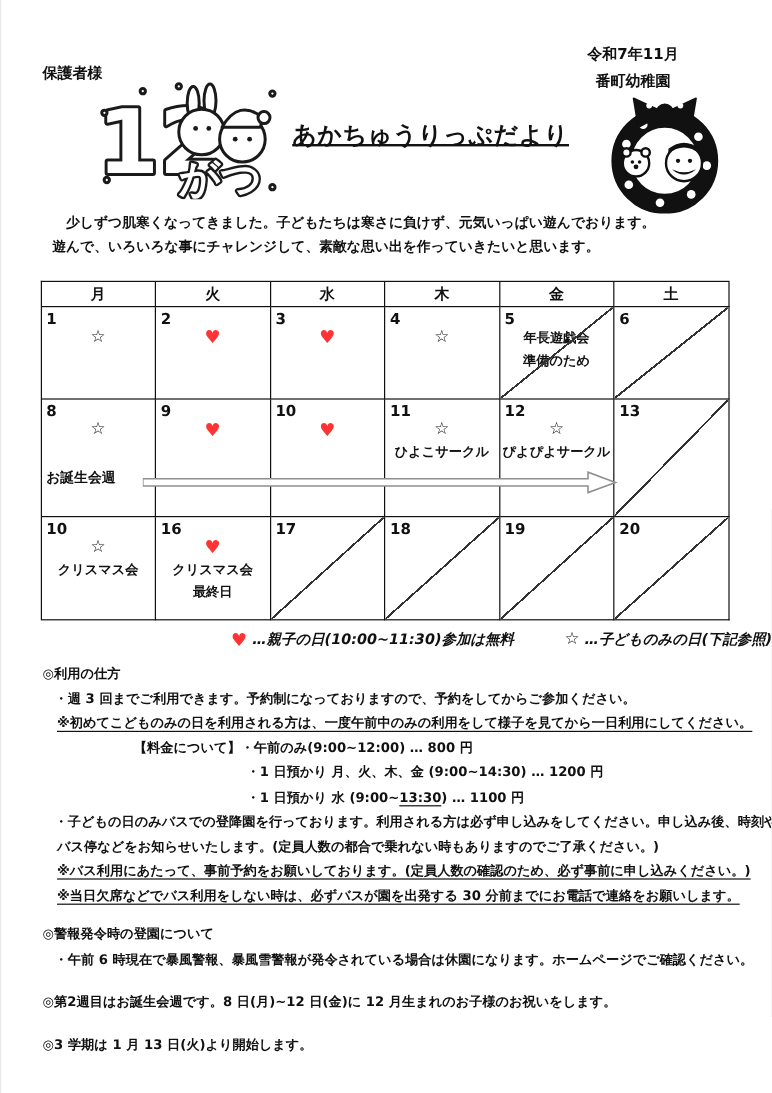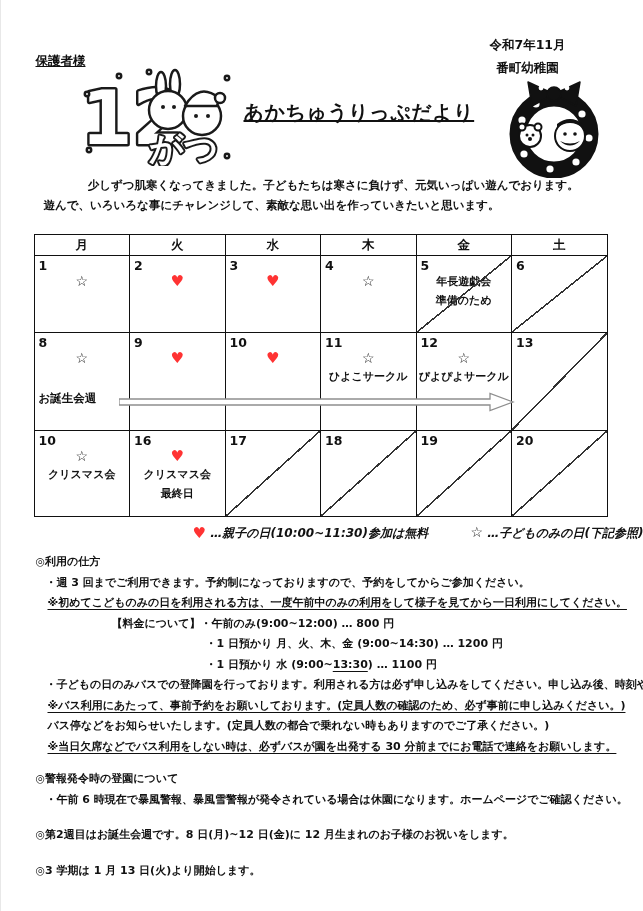--- a/index.html
+++ b/index.html
@@ -2,29 +2,29 @@
 <html style="--heart: #ff3333;"><head>
 <meta charset="utf-8">
 <style>
   html,body{margin:0;padding:0;background:#e8e8e8;}
   .page{position:relative;width:642px;height:911px;background:#ffffff;margin:0 auto;
         font-family:"DejaVu Sans",sans-serif;font-weight:bold;color:#111;overflow:hidden;}
 
   
   .hdr-right{position:absolute;top:33px;right:30px;width:170px;text-align:center;
              font-size:12.5px;line-height:23px;}
-  .recipient{position:absolute;top:53px;left:35px;font-size:12.5px;text-decoration:underline;}
+  .recipient{position:absolute;top:53px;left:35px;font-size:12.5px;}
   .page-title{position:absolute;top:99px;left:243px;font-size:20px;letter-spacing:.5px;text-decoration:underline;}
 
   .logo{position:absolute;top:64px;left:78px;}
   .wreath{position:absolute;top:76px;left:493px;}
 
   
   .intro{position:absolute;top:176px;left:43px;width:568px;font-size:11.5px;line-height:19.5px;}
-  .intro .l1{text-indent:1em;text-align:center;}
+  .intro .l1{text-indent:1em;}
 
   
   .calendar{position:absolute;top:234px;left:33px;display:grid;
             grid-template-columns:repeat(6,95.5px);
             border-top:1.5px solid #111;border-left:1.5px solid #111;}
   .wd{height:20px;border-right:1.5px solid #111;border-bottom:1.5px solid #111;
       display:flex;align-items:center;justify-content:center;font-size:12.5px;}
   .cell{position:relative;border-right:1.5px solid #111;border-bottom:1.5px solid #111;
         font-size:11px;overflow:hidden;}
   .cell .daynum{position:absolute;top:2px;left:4px;font-size:12.5px;}
@@ -262,22 +262,22 @@
   </div>
 
   <div class="sections">
     <div>◎利用の仕方</div>
     <div class="ind1">・週 3 回までご利用できます。予約制になっておりますので、予約をしてからご参加ください。</div>
     <div class="ind2 u">※初めてこどものみの日を利用される方は、一度午前中のみの利用をして様子を見てから一日利用にしてください。</div>
     <div class="feeL"><span>【料金について】</span><span>・午前のみ(9:00~12:00) … 800 円</span></div>
     <div class="fee23">・1 日預かり 月、火、木、金 (9:00~14:30) … 1200 円</div>
     <div class="fee23"><span>・1 日預かり 水 (9:00~</span><span class="u">13:30</span><span>) … 1100 円</span></div>
     <div class="ind1">・子どもの日のみバスでの登降園を行っております。利用される方は必ず申し込みをしてください。申し込み後、時刻や</div>
+    <div class="ind2">バス停などをお知らせいたします。(定員人数の都合で乗れない時もありますのでご了承ください。)</div>
     <div class="ind2 u">※バス利用にあたって、事前予約をお願いしております。(定員人数の確認のため、必ず事前に申し込みください。)</div>
-    <div class="ind2">バス停などをお知らせいたします。(定員人数の都合で乗れない時もありますのでご了承ください。)</div>
     <div class="ind2 u">※当日欠席などでバス利用をしない時は、必ずバスが園を出発する 30 分前までにお電話で連絡をお願いします。</div>
 
     <div class="gap12">◎警報発令時の登園について</div>
     <div class="ind1">・午前 6 時現在で暴風警報、暴風雪警報が発令されている場合は休園になります。ホームページでご確認ください。</div>
 
     <div class="gap15">◎第2週目はお誕生会週です。8 日(月)~12 日(金)に 12 月生まれのお子様のお祝いをします。</div>
     <div class="gap15">◎3 学期は 1 月 13 日(火)より開始します。</div>
   </div>
 
 </div>

